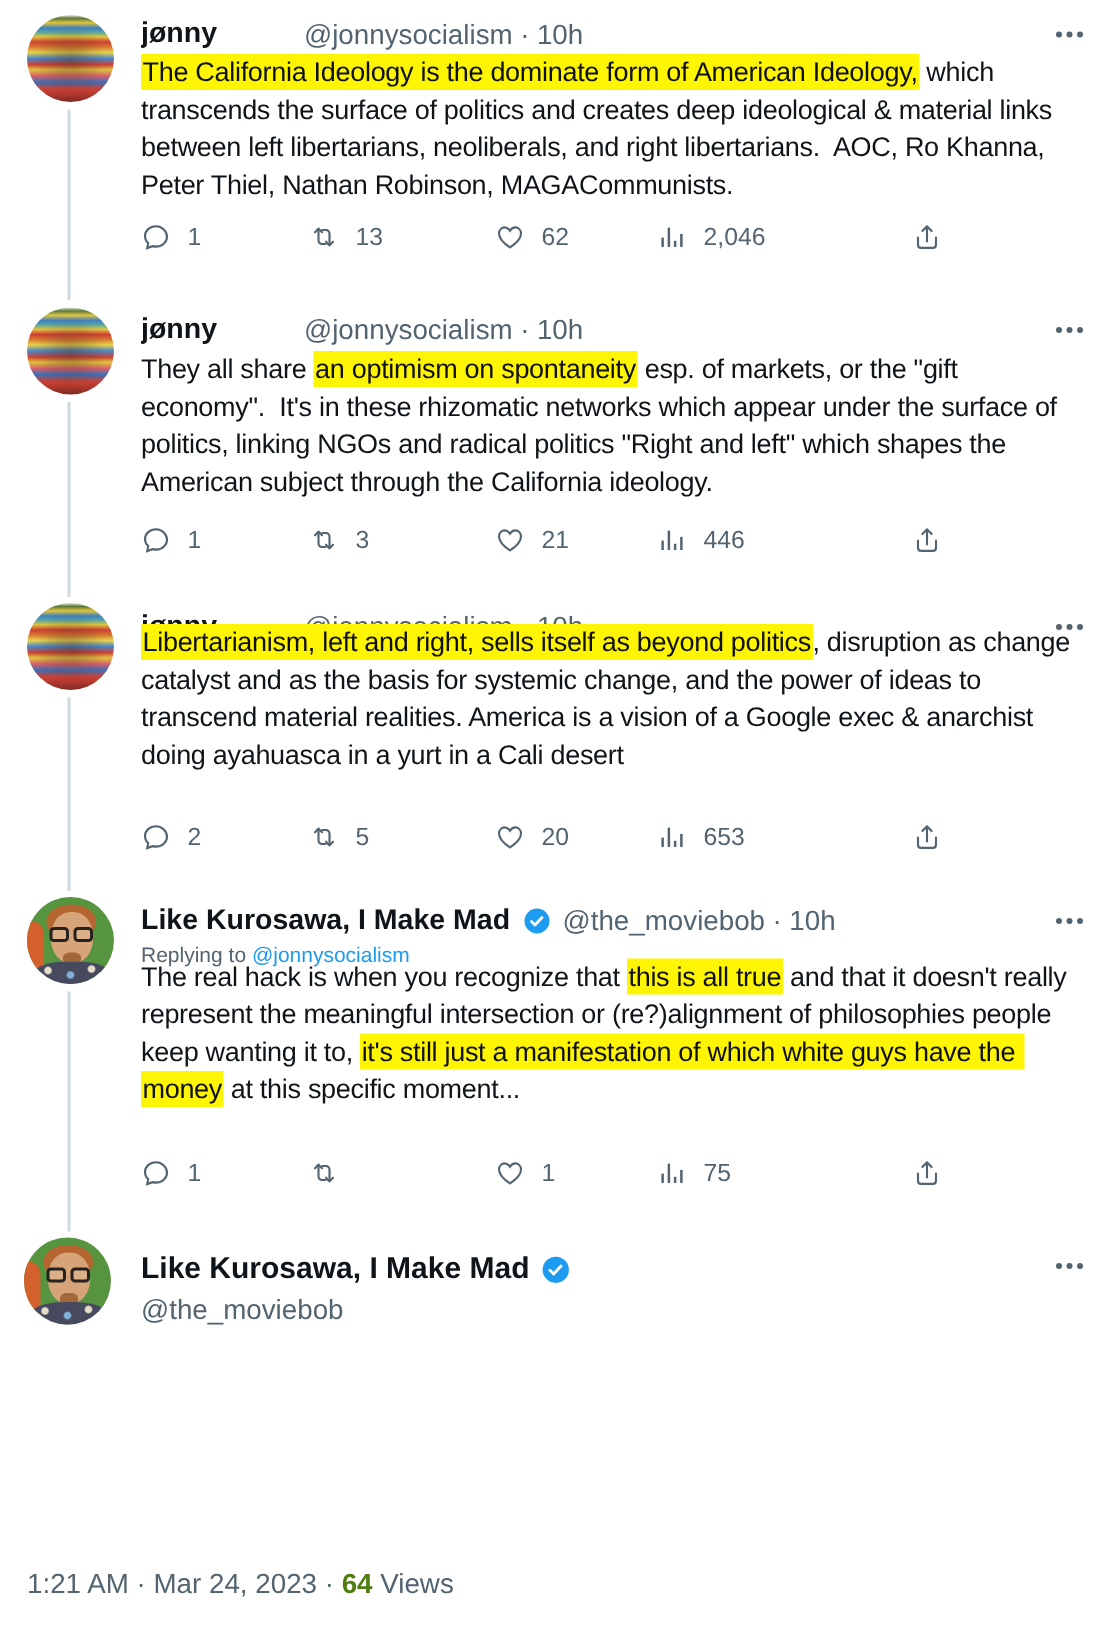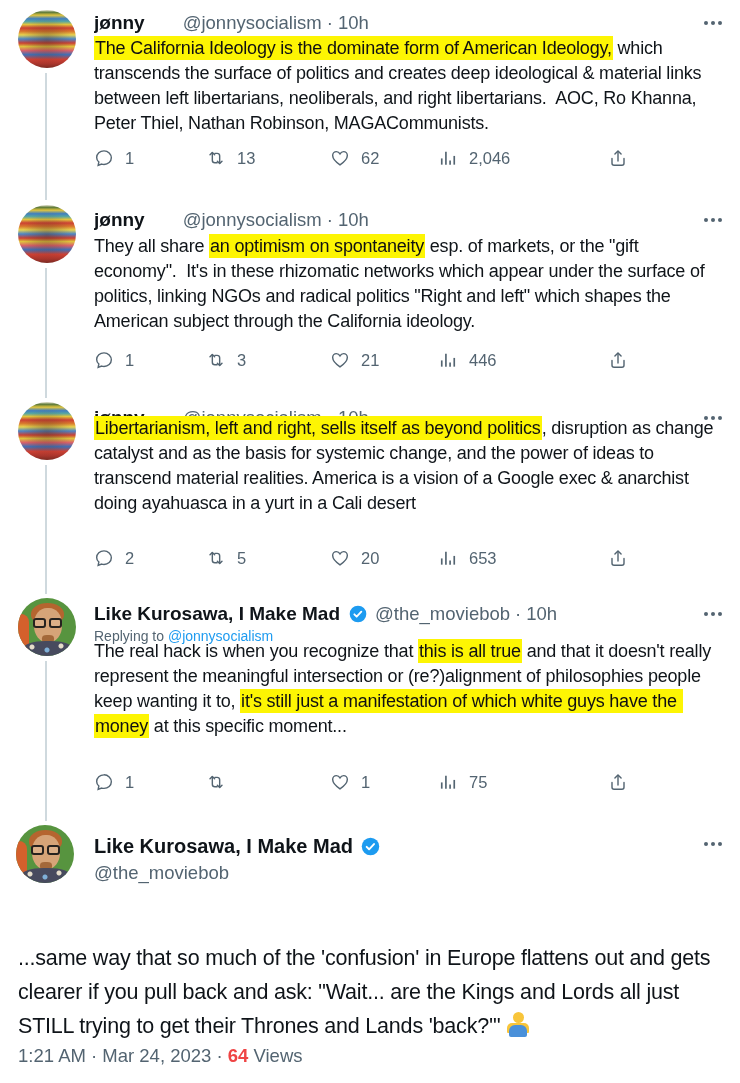--- a/index.html
+++ b/index.html
@@ -37,34 +37,34 @@
   .av-bob .goatee { position:absolute; left:24px; top:37px; width:12px; height:8px;
     background:#a3683a; border-radius:40%; }
   .av-bob .shirt { position:absolute; left:5px; bottom:-2px; width:50px; height:17px;
     background:#474a5e; border-radius:45% 45% 0 0;
     background-image:radial-gradient(circle 2px at 9px 6px,#e5ddca 2px,rgba(0,0,0,0) 3px),
       radial-gradient(circle 2px at 24px 9px,#7fb0d8 2px,rgba(0,0,0,0) 3px),
       radial-gradient(circle 2px at 38px 5px,#e5ddca 2px,rgba(0,0,0,0) 3px); }
   .head { position:absolute; left:94px; right:48px; display:flex; align-items:center;
     white-space:nowrap; overflow:hidden; }
   .name { font-weight:bold; font-size:19px; color:#0f1419; margin-right:8px; }
-  .wide-gap .name { margin-right:38px; }
+  .wide-gap .name { margin-right:58px; }
   .badge { margin-right:7px; display:inline-flex; }
   .handle, .sep, .time { color:#536471; font-size:18.5px; }
   .sep { margin:0 5px; }
   .more { position:absolute; right:18px; display:flex; gap:3px; align-items:center;
     height:10px; cursor:pointer; }
   .more i { width:4px; height:4px; border-radius:50%; background:#536471; }
   .replying { position:absolute; left:94px; right:18px; font-size:14px; color:#536471; }
   .body { position:absolute; left:94px; right:18px; font-size:18px; line-height:25px;
     color:#0f1419; letter-spacing:-0.2px; white-space:pre-wrap; }
   .hl { background:#fdf503; color:#101012; padding:2px 1px; box-decoration-break:clone;
     -webkit-box-decoration-break:clone; }
   .link { color:#1d9bf0; }
-  .bold { font-weight:bold; color:#ef4444; }
+  .bold { font-weight:bold; color:#4d7c0f; }
   .stats { position:absolute; left:94px; width:628px; height:24px; }
   .stat { position:absolute; top:0; display:flex; align-items:center; gap:11px;
     color:#536471; font-size:16.5px; cursor:pointer; }
   .stat svg { display:block; }
   .s0{left:0;} .s1{left:112px;} .s2{left:236px;} .s3{left:344px;} .s4{left:514px;}
   
   .t5 .name-row { position:absolute; left:94px; top:20px; display:flex; align-items:center; }
   .t5 .name { font-size:20px; margin-right:7px; }
   .t5 .handle-row { position:absolute; left:94px; top:47px; font-size:18.5px; color:#536471; }
   .t5 .replying { left:18px; top:92px; font-size:19px; }
@@ -352,17 +352,16 @@
             <path d="M7.6 12.4l2.8 2.8 5.6-6" fill="none" stroke="#ffffff" stroke-width="2.2" stroke-linecap="round" stroke-linejoin="round"></path>
           </svg>
       </span>
     </div>
     <div class="handle-row">@the_moviebob</div>
     <div class="more">
         <i></i>
         <i></i>
         <i></i>
       </div>
-    <div class="body"><span>...same way that so much of the 'confusion' in Europe flattens out and gets clearer if you pull back and ask: "Wait... are the Kings and Lords all just STILL trying to get their Thrones and Lands 'back?'" </span><span class="emoji-shrug"></span></div>
     <div class="footer"><span>1:21 AM · Mar 24, 2023 · </span><span class="bold">64</span><span> Views</span></div>
   </article>
 
 </div>
 
 </body></html>

